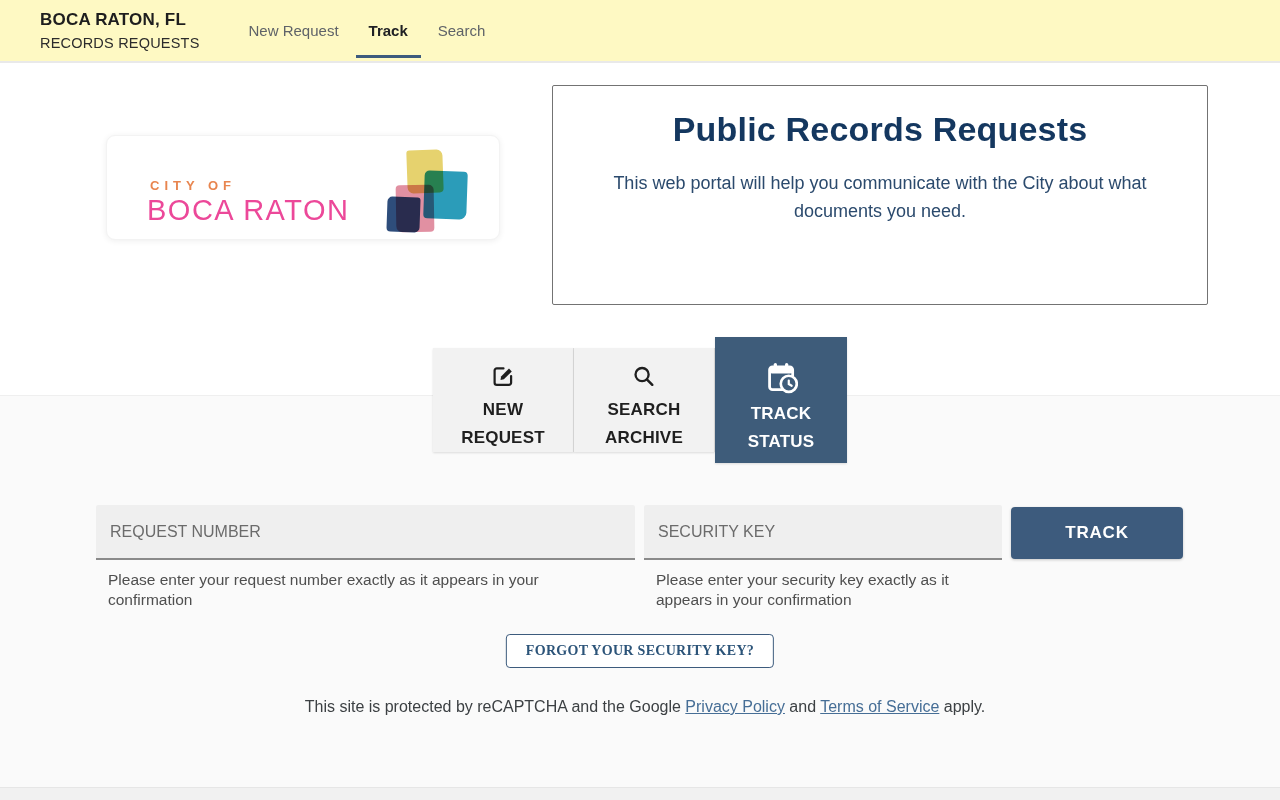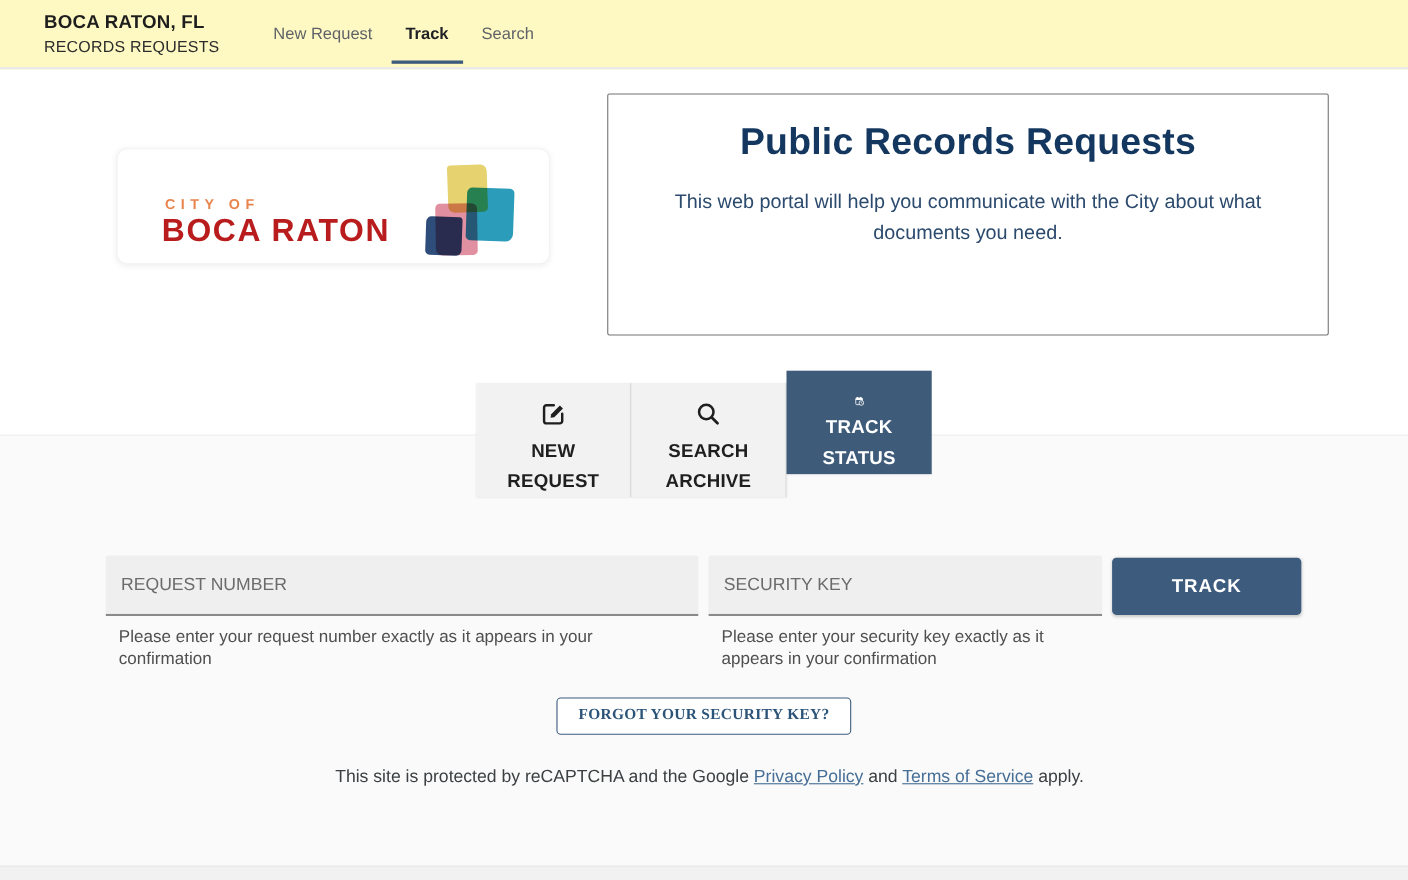--- a/index.html
+++ b/index.html
@@ -42,21 +42,21 @@
     position: absolute; left: 106px; top: 135px; width: 394px; height: 105px;
     background: #fff; border-radius: 9px; border: 1px solid #f3f3f3;
     box-shadow: 0 1px 6px rgba(0,0,0,0.07);
   }
   .logo-eyebrow {
     position: absolute; left: 43px; top: 42px;
     font-size: 13px; font-weight: bold; letter-spacing: 5px; color: #e8854f;
   }
   .logo-name {
     position: absolute; left: 40px; top: 58px;
-    font-size: 29px; font-weight: bold; letter-spacing: 1.5px; color: #b91c1c;
+    font-size: 29px; font-weight: normal; letter-spacing: 1.5px; color: #ec4899;
   }
   .logo-flag { position: absolute; left: 280px; top: 14px; width: 90px; height: 84px; }
   .flag-shape { position: absolute; mix-blend-mode: multiply; }
   .flag-yellow { left: 20px; top: 0; width: 36px; height: 43px; background: #e6d26e;
     border-radius: 3px 6px 4px 6px; transform: rotate(-2deg); }
   .flag-teal { left: 37px; top: 21px; width: 43px; height: 48px; background: #2b9cb9;
     border-radius: 5px 4px 7px 4px; transform: rotate(2deg); }
   .flag-pink { left: 9px; top: 35px; width: 38px; height: 47px; background: #e190a2;
     border-radius: 4px 5px 4px 6px; transform: rotate(-1deg); }
   .flag-navy { left: 0; top: 47px; width: 33px; height: 35px; background: #2e4d7b;
@@ -81,21 +81,21 @@
     display: flex; align-items: flex-start; z-index: 5;
   }
   .tab {
     width: 141px; height: 104px; margin-top: 11px; background: #f2f2f2;
     border-right: 1px solid #dcdcdc; box-shadow: 0 1px 2px rgba(0,0,0,0.12);
     display: flex; flex-direction: column; align-items: center;
     color: #1f1f1f; cursor: pointer;
   }
   .tab:last-child { border-right: none; }
   .tab.active {
-    width: 132px; height: 94px; margin-top: 0; background: #3e5c7a; color: #fff;
+    width: 132px; height: 126px; margin-top: 0; background: #3e5c7a; color: #fff;
   }
   .tab .tab-icon { margin-top: 15px; width: 34px; height: 34px; }
   .tab.active .tab-icon { margin-top: 23px; }
   .tab .tab-label {
     margin-top: 6px; width: 96px; text-align: center;
     font-size: 17px; font-weight: bold; line-height: 28px; letter-spacing: 0.2px;
   }
 
   
   .field {

